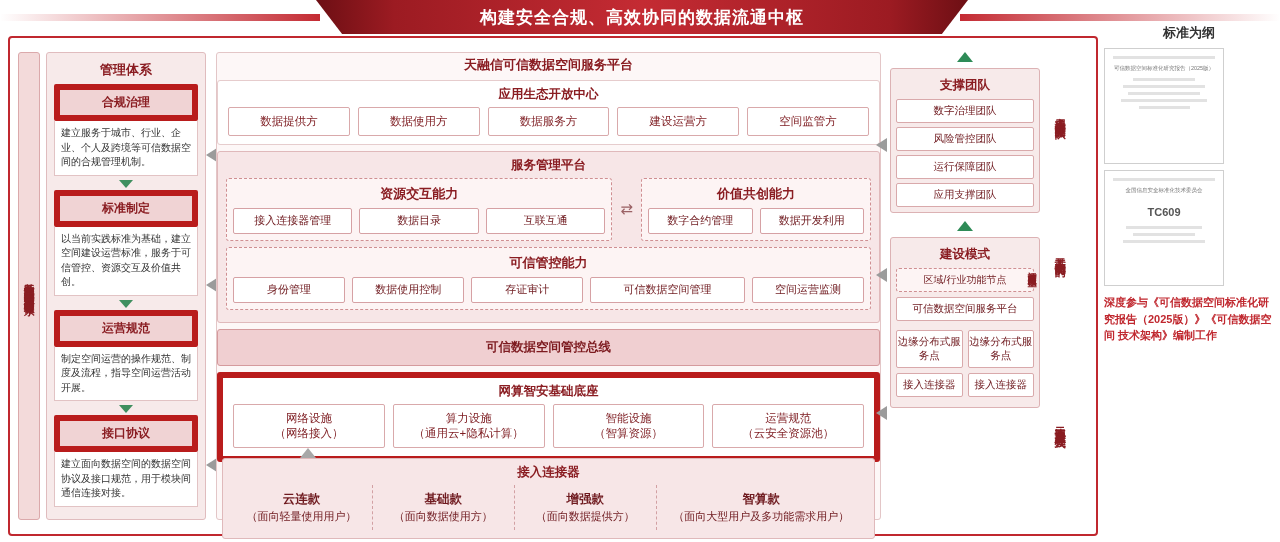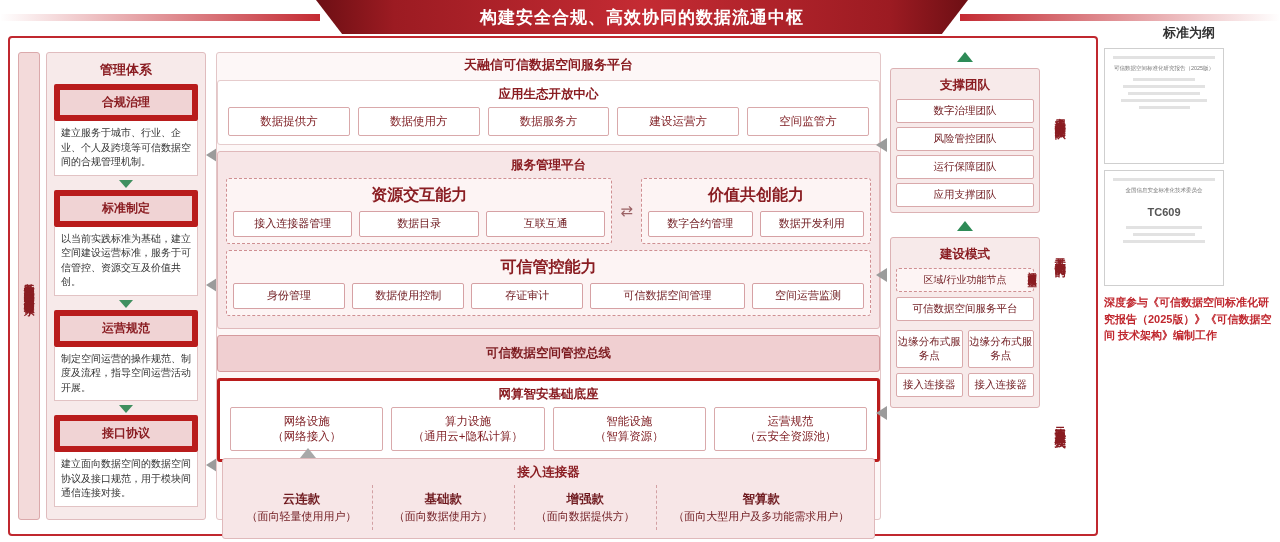--- a/index.html
+++ b/index.html
@@ -88,35 +88,35 @@
     text-align: center; font-size: 11.5px; color: #7d1b20; padding: 6px 2px;
   }
   .svc {
     background: #f7e6e7; border: 1px solid #e0b9bb; border-radius: 3px; margin-bottom: 6px;
     padding-bottom: 6px;
   }
   .dash {
     border: 1px dashed #cf8f92; border-radius: 3px; margin: 0 8px 6px; padding: 4px 6px 6px;
     background: #fdf4f4;
   }
-  .dash-title { text-align: center; font-size: 16px; font-weight: bold; color: #8a1d22; padding: 2px 0 5px; }
+  .dash-title { text-align: center; font-size: 13px; font-weight: bold; color: #8a1d22; padding: 2px 0 5px; }
   .row { display: flex; gap: 7px; align-items: center; }
   .box {
     flex: 1; background: #fff; border: 1px solid #d6a1a4; border-radius: 2px;
     text-align: center; font-size: 11px; color: #6f1a1f; padding: 5px 2px; line-height: 1.25;
   }
   .two-col { display: flex; gap: 6px; align-items: stretch; }
   .two-col .dash { flex: 1; margin: 0; }
   .swap-icon { display: flex; align-items: center; justify-content: center; color: #9b6265; font-size: 15px; padding: 0 2px; }
   .bus {
     background: #f0cfd1; border: 1px solid #d59a9d; border-radius: 3px;
     text-align: center; font-size: 12.5px; font-weight: bold; color: #7d1b20;
     padding: 9px 0; margin-bottom: 6px;
   }
-  .base { background: #fff; border: 3px solid #b91c1c; border-radius: 3px; margin-bottom: 6px; }
+  .base { background: #fff; border: 6px solid #b91c1c; border-radius: 3px; margin-bottom: 6px; }
   .connector {
     background: #f7e6e7; border: 1px solid #e0b9bb; border-radius: 3px;
   }
   .conn-row { display: flex; gap: 0px; padding: 0 8px 8px; }
   .conn-cell {
     flex: 1; text-align: center; font-size: 11px; color: #6f1a1f; padding: 6px 2px;
     border-right: 1px dashed #d2a0a3; line-height: 1.3;
   }
   .conn-cell:last-child { border-right: none; }
   .conn-cell b { font-size: 12.5px; display: block; margin-bottom: 2px; }

